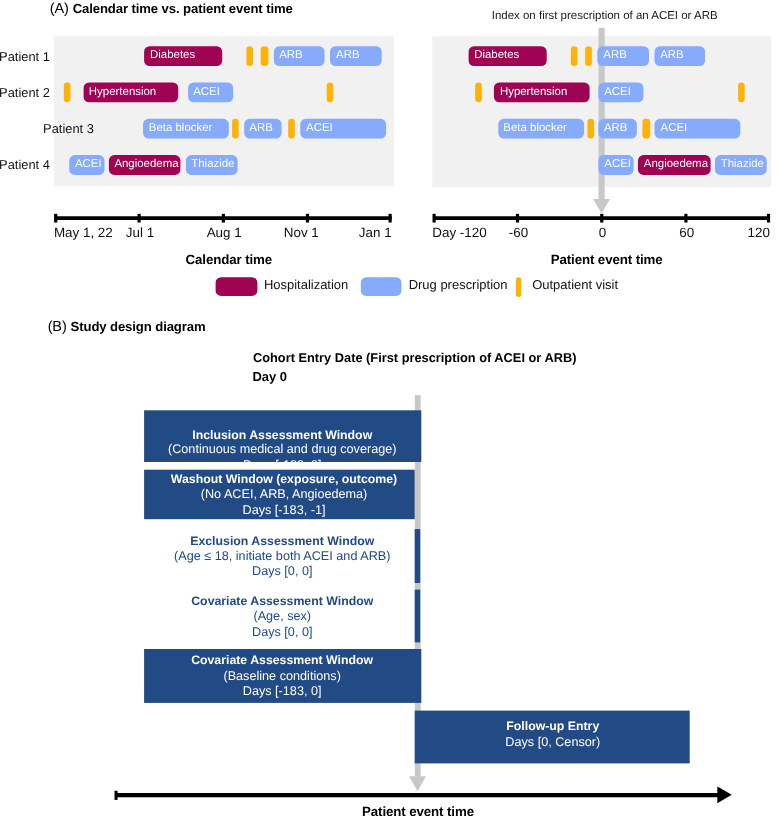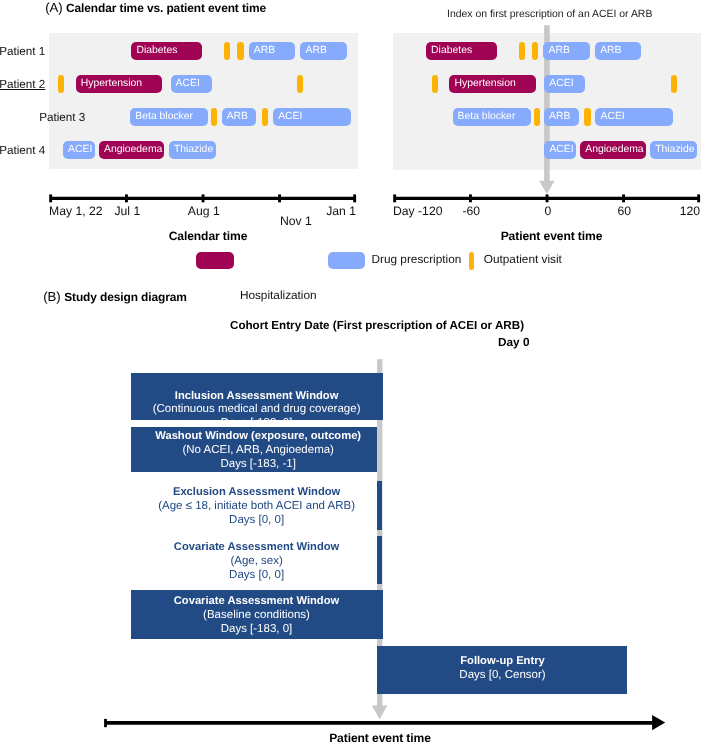--- a/index.html
+++ b/index.html
@@ -57,21 +57,21 @@
   <div class="abs pbg" style="left:49px;top:32.5px;width:309px;height:136px;"></div>
   <div class="abs pbg" style="left:393px;top:32.5px;width:308px;height:137px;"></div>
 
   <svg class="abs" style="left:537px;top:24.8px;" width="20" height="172">
     <rect x="7.1" y="0.2" width="5.6" height="156.5" fill="#c8c8c8"></rect>
     <polygon points="2.1,155.8 17.6,155.8 9.9,169" fill="#c8c8c8"></polygon>
   </svg>
 
   <div id="rowlabels">
       <div class="abs rowlabel" style="left: -0.8px; top: 44.9px;">Patient 1</div>
-      <div class="abs rowlabel" style="left: -0.8px; top: 78.1px; text-decoration: underline;">Patient 2</div>
+      <div class="abs rowlabel" style="left: -0.8px; top: 78.1px;">Patient 2</div>
       <div class="abs rowlabel" style="left: -0.8px; top: 111px; padding-left: 40px;">Patient 3</div>
       <div class="abs rowlabel" style="left: -0.8px; top: 144.3px;">Patient 4</div>
     </div>
   <div id="eventsA">
       <div class="ebar hosp" style="left: 131.3px; top: 41.9px; width: 70.7px; height: 17.8px;">
         <span>Diabetes</span>
       </div>
       <div class="evisit" style="left: 224.2px; top: 41.8px; width: 6.2px; height: 18px;"></div>
       <div class="evisit" style="left: 237.4px; top: 41.8px; width: 6.2px; height: 18px;"></div>
       <div class="ebar drug" style="left: 248.7px; top: 41.9px; width: 46.3px; height: 17.8px;">
@@ -156,21 +156,21 @@
     <rect x="5.2" y="4.4" width="2.9" height="7.9" fill="#000"></rect>
     <rect x="81" y="4.4" width="2.9" height="7.9" fill="#000"></rect>
     <rect x="157.6" y="4.4" width="2.9" height="7.9" fill="#000"></rect>
     <rect x="234.1" y="4.4" width="2.9" height="7.9" fill="#000"></rect>
     <rect x="309.2" y="4.4" width="2.9" height="7.9" fill="#000"></rect>
   </svg>
   <div id="ticksA">
       <div class="ticklab" style="top: 204.2px; left: 49px;">May 1, 22</div>
       <div class="ticklab" style="top: 204.2px; left: 114.425px;">Jul 1</div>
       <div class="ticklab" style="top: 204.2px; left: 187.87px;">Aug 1</div>
-      <div class="ticklab" style="top: 204.2px; left: 280px; margin-top: 10px;">Nov 1</div>
+      <div class="ticklab" style="top: 204.2px; left: 258px;">Nov 1</div>
       <div class="ticklab" style="top: 204.2px; left: 326.172px;">Jan 1</div>
     </div>
   <div class="abs axis-title" style="left:58px;top:228.8px;width:300px;text-align:center;">Calendar time</div>
 
   <svg class="abs" style="left:388px;top:190px;" width="320" height="16">
     <line x1="6" y1="8.3" x2="312" y2="8.3" stroke="#000" stroke-width="3.2"></line>
     <rect x="5.2" y="4.4" width="2.9" height="7.9" fill="#000"></rect>
     <rect x="81" y="4.4" width="2.9" height="7.9" fill="#000"></rect>
     <rect x="157.6" y="4.4" width="2.9" height="7.9" fill="#000"></rect>
     <rect x="234.1" y="4.4" width="2.9" height="7.9" fill="#000"></rect>
@@ -180,33 +180,33 @@
       <div class="ticklab" style="top: 204.2px; left: 393px;">Day -120</div>
       <div class="ticklab" style="top: 204.2px; left: 462.488px;">-60</div>
       <div class="ticklab" style="top: 204.2px; left: 544.409px;">0</div>
       <div class="ticklab" style="top: 204.2px; left: 617.519px;">60</div>
       <div class="ticklab" style="top: 204.2px; left: 679.656px;">120</div>
     </div>
   <div class="abs axis-title" style="left:401.5px;top:228.8px;width:300px;text-align:center;">Patient event time</div>
 
   <div id="legend">
       <div class="lgswatch" style="left: 196.3px; top: 251.9px; width: 37.8px; height: 17.5px; background: rgb(160, 3, 84); border-radius: 5px;"></div>
-      <div class="lglabel" style="left: 239.9px; top: 252px; margin-top: 36px;">Hospitalization</div>
+      <div class="lglabel" style="left: 239.9px; top: 252px;">Hospitalization</div>
       <div class="lgswatch" style="left: 327.6px; top: 252.3px; width: 37.6px; height: 17px; background: rgb(134, 170, 252); border-radius: 5px;"></div>
       <div class="lglabel" style="left: 371.5px; top: 252.4px;">Drug prescription</div>
       <div class="lgswatch" style="left: 468.5px; top: 252.2px; width: 5.9px; height: 17.5px; background: rgb(253, 179, 5); border-radius: 2.5px;"></div>
       <div class="lglabel" style="left: 483.8px; top: 252.3px;">Outpatient visit</div>
     </div>
 
   <div class="abs panel-title" style="left:43.3px;top:289px;">
     <span class="plabel">(B) </span><span class="ptitle">Study design diagram</span>
   </div>
 
   <div class="abs cohort-title" style="left:227px;top:318.5px;width:300px;text-align:center;">Cohort Entry Date (First prescription of ACEI or ARB)</div>
-  <div class="abs cohort-day" style="left:229.5px;top:335.4px;width:300px;text-align:right;">Day 0</div>
+  <div class="abs cohort-day" style="left:229.5px;top:335.4px;width:300px;text-align:left;">Day 0</div>
 
   <svg class="abs" style="left:369px;top:359.3px;" width="22" height="362">
     <rect x="8.1" y="0.2" width="5.3" height="346.8" fill="#c8c8c8"></rect>
     <polygon points="2.8,346.6 18.3,346.6 10.6,360.3" fill="#c8c8c8"></polygon>
   </svg>
 
   <div id="windows">
       <div class="win filled" style="left: 131px; top: 372.6px; width: 251.5px; height: 47px;"></div>
       <div class="wtext onfill" style="left: 106.6px; top: 372.6px; width: 300px; height: 47px;">
         <div style="padding-top: 17px;">

